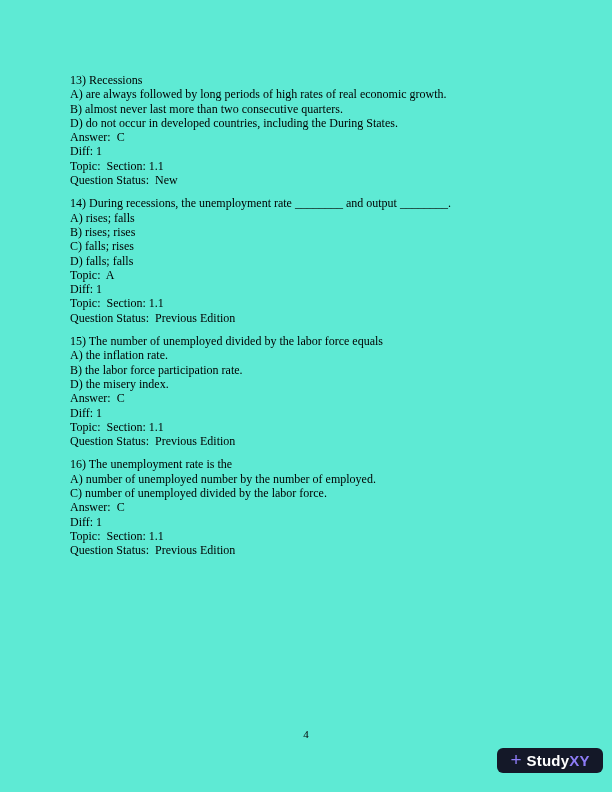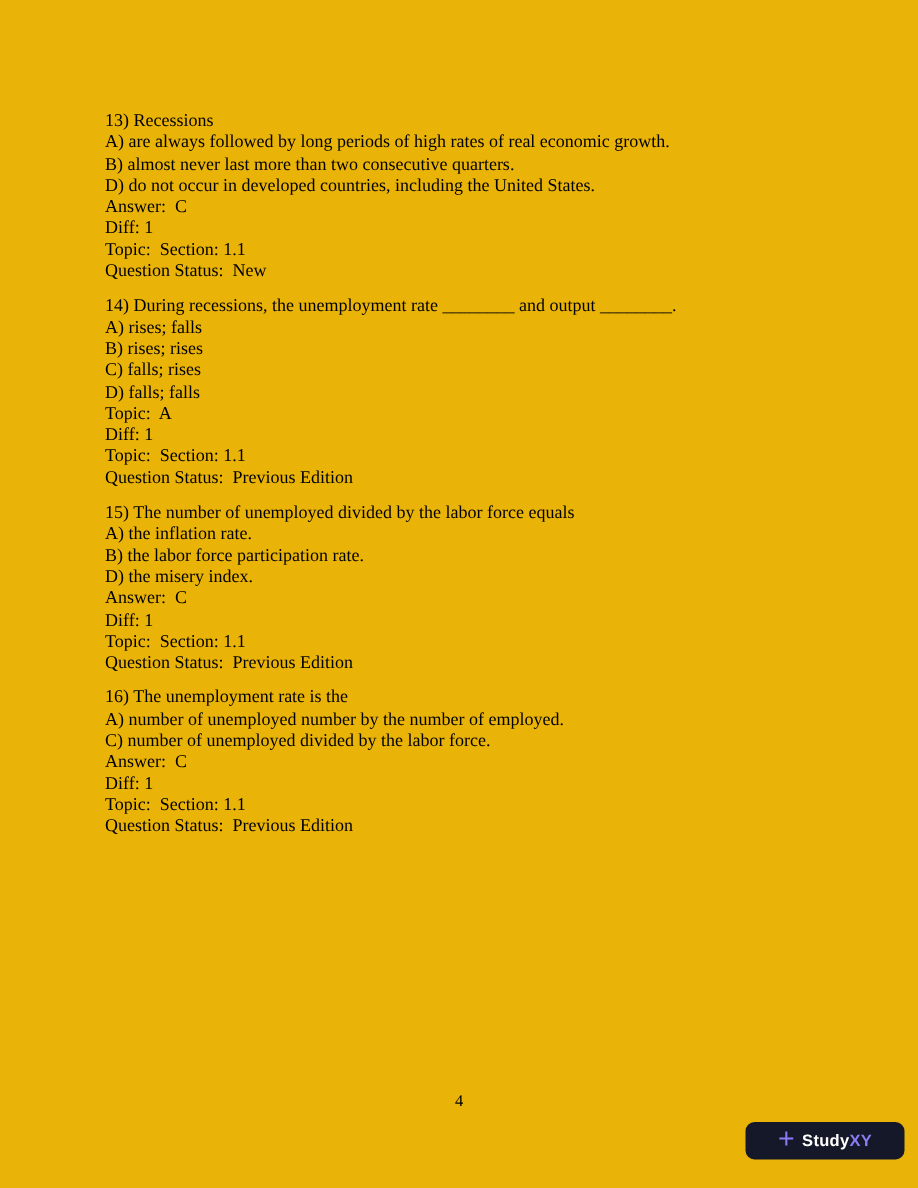--- a/index.html
+++ b/index.html
@@ -4,21 +4,21 @@
 <style>
   html, body {
     margin: 0;
     padding: 0;
     background: #ffffff;
   }
   .page {
     position: relative;
     width: 612px;
     height: 792px;
-    background: #eab308;
+    background: #5eead4;
     font-family: "Liberation Serif", serif;
     color: #000000;
     overflow: hidden;
   }
   .content {
     position: absolute;
     left: 70px;
     top: 73px;
     right: 36px;
   }
@@ -54,39 +54,39 @@
     font-family: "Liberation Sans", sans-serif;
   }
   .brand-plus {
     color: #8d7bf5;
     font-size: 19px;
     font-weight: 300;
     line-height: 19px;
     margin-top: -2px;
   }
   .brand-name {
-    font-size: 11px;
+    font-size: 15px;
     font-weight: bold;
     letter-spacing: 0.2px;
   }
   .brand-name .primary { color: #ffffff; }
   .brand-name .accent { color: #8d7bf5; }
 </style>
 </head>
 <body>
 
 <div class="page">
 
   <div class="content">
 
     <div class="q-block">
       <div class="line">13) Recessions</div>
       <div class="line">A) are always followed by long periods of high rates of real economic growth.</div>
       <div class="line">B) almost never last more than two consecutive quarters.</div>
-      <div class="line">D) do not occur in developed countries, including the United States.</div>
+      <div class="line">D) do not occur in developed countries, including the During States.</div>
       <div class="line">Answer:  C</div>
       <div class="line">Diff: 1</div>
       <div class="line">Topic:  Section: 1.1</div>
       <div class="line">Question Status:  New</div>
     </div>
 
     <div class="q-block">
       <div class="line">14) During recessions, the unemployment rate ________ and output ________.</div>
       <div class="line">A) rises; falls</div>
       <div class="line">B) rises; rises</div>

